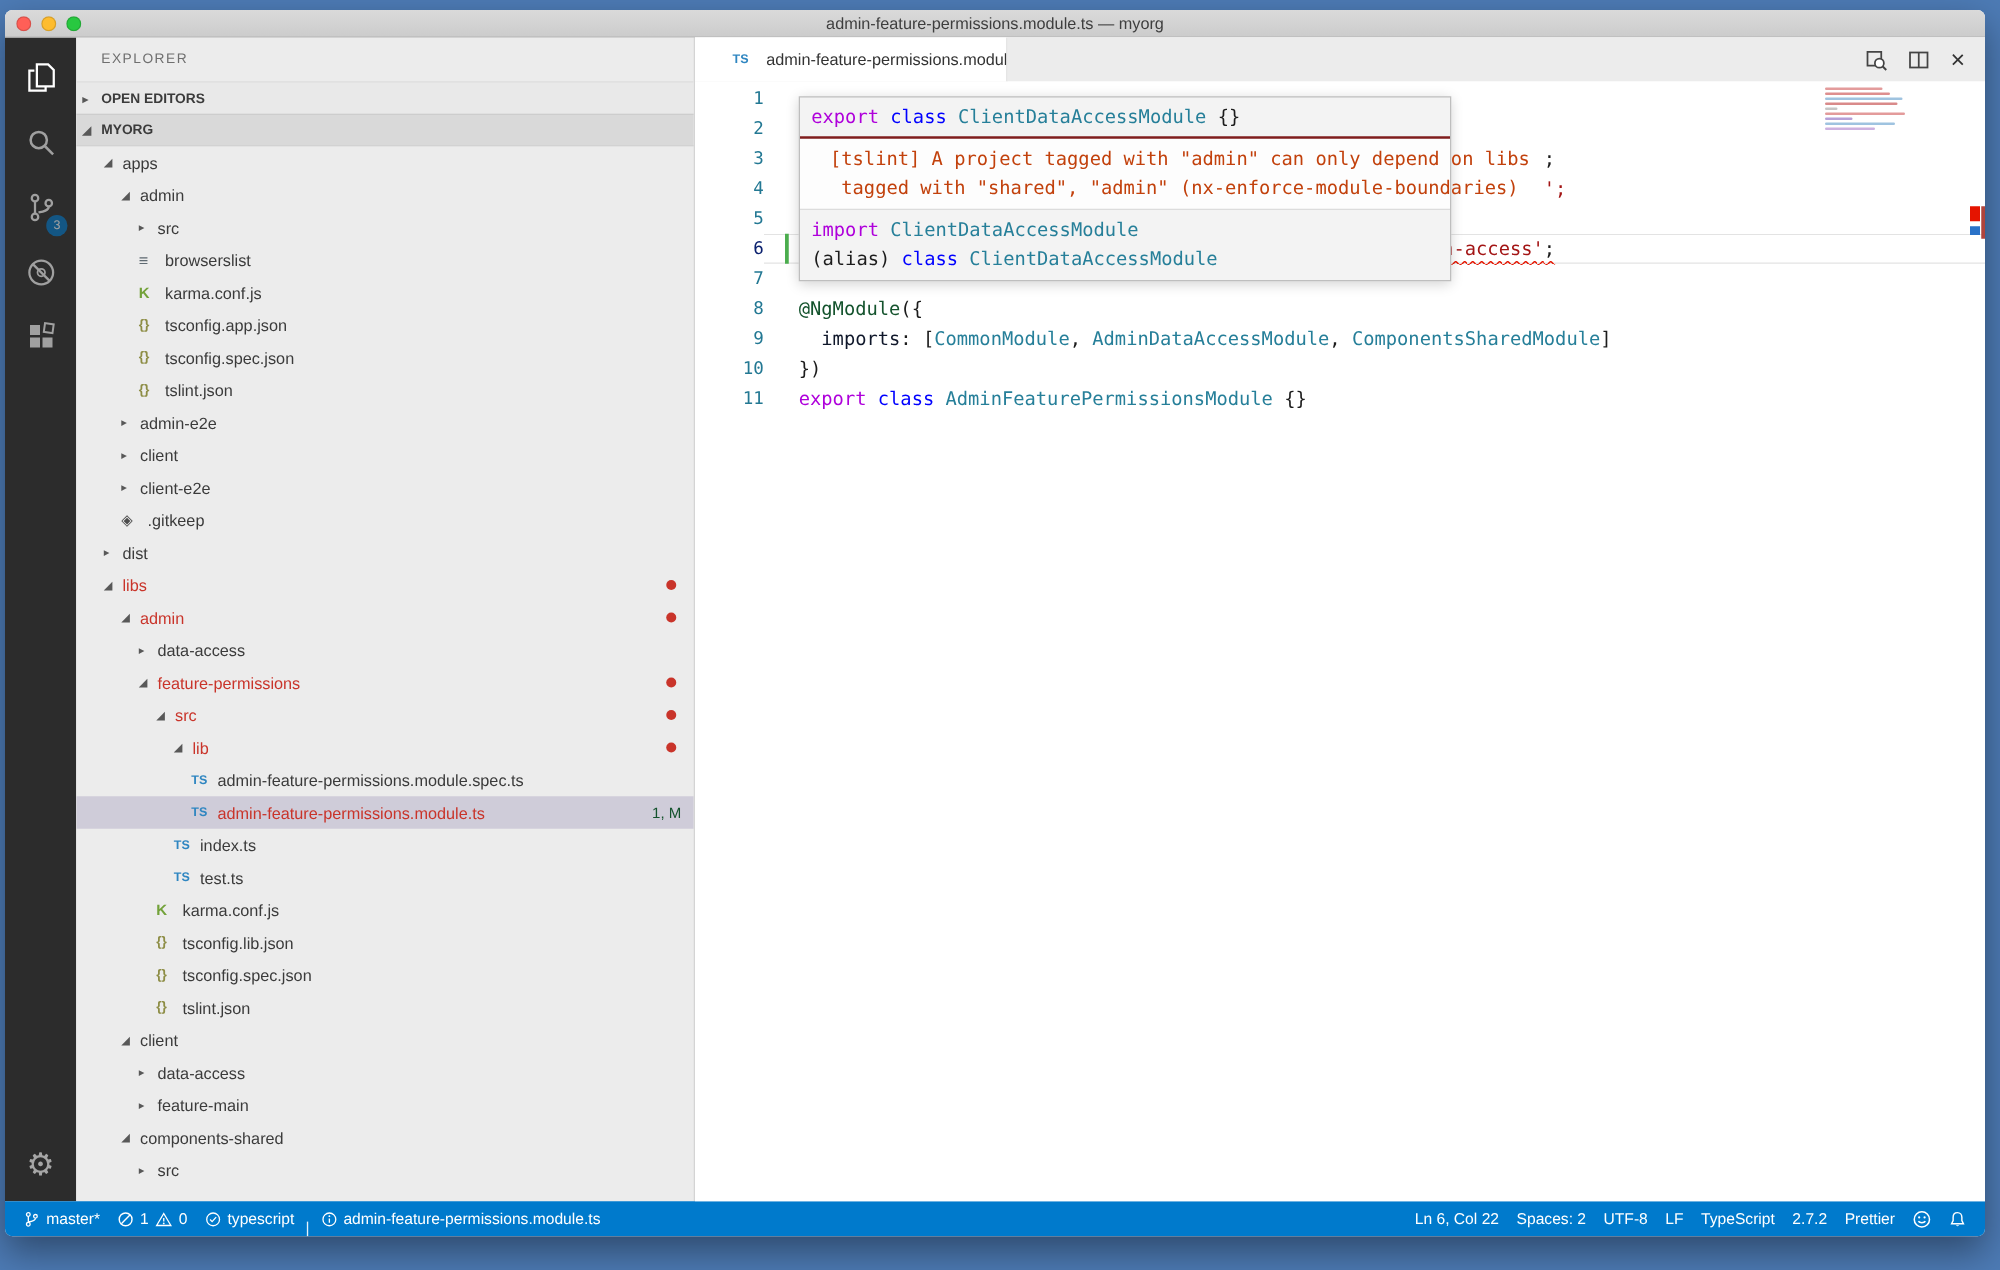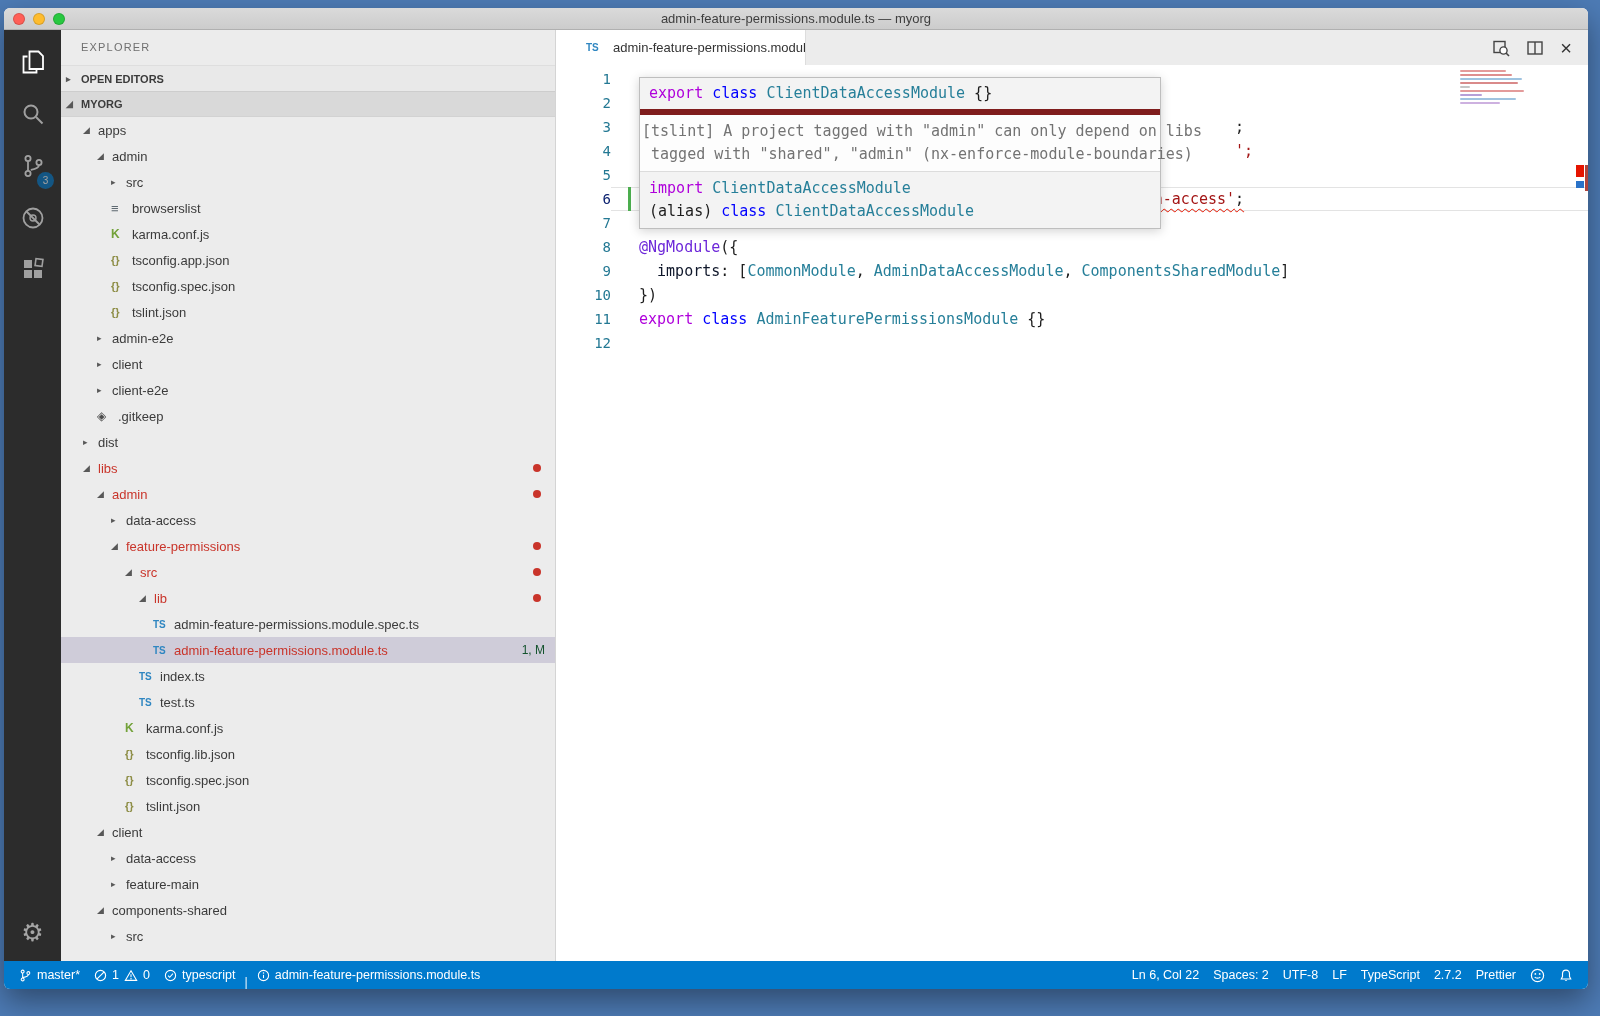--- a/index.html
+++ b/index.html
@@ -54,30 +54,30 @@
   .ea{cursor:pointer;display:flex;align-items:center}
   .ea-close{font-size:20px;color:#333;line-height:1;cursor:pointer}
   .code{flex:1;position:relative;font-family:"DejaVu Sans Mono",monospace;font-size:15px;padding-top:2px}
   .crow{height:24px;display:flex;align-items:center;position:relative}
   .crow .ln{flex:0 0 55px;text-align:right;color:#237893;font-size:14px}
   .crow.current .ln{color:#0b216f}
   .crow .txt{flex:1;padding-left:28px;white-space:pre;height:24px;line-height:24px}
   .crow.current .txt{box-shadow:inset 0 1px 0 #e3e3e3,inset 0 -1px 0 #e3e3e3}
   .gitbar{position:absolute;left:72px;top:0;width:3px;height:24px;background:#4cae4f}
   .tk-keyword{color:#af00db}.tk-storage{color:#0000ff}.tk-type{color:#267f99}.tk-string{color:#a31515}
-  .tk-punct,.tk-plain{color:#1c1c1c}.tk-decorator{color:#6d28d9}.tk-prop{color:#0f172a}
+  .tk-punct,.tk-plain{color:#1c1c1c}.tk-decorator{color:#14532d}.tk-prop{color:#0f172a}
   .tk-squiggle{text-decoration-line:underline;text-decoration-style:wavy;text-decoration-color:#e51400;
                text-decoration-thickness:1px;text-underline-offset:4px}
   .tk-sel{background:#abd3fb;color:#0a3069;text-decoration:underline;text-decoration-color:#0a3069}
   
   .hover{position:absolute;left:83px;top:12px;width:522px;z-index:20;border:1px solid #bebebe;background:#f3f3f3;
          box-shadow:0 2px 10px rgba(0,0,0,.18);font-family:"DejaVu Sans Mono",monospace;font-size:15px}
   .hv-sig{padding:4px 9px;line-height:23px;white-space:pre}
-  .hv-msg{background:#fdfdfd;border-top:6px solid #7f1d1d;border-bottom:1px solid #dcdcdc;padding:5px 2px;
-          line-height:23px;color:#737373;white-space:pre}
+  .hv-msg{background:#fdfdfd;border-top:2px solid #7f1d1d;border-bottom:1px solid #dcdcdc;padding:5px 24px;
+          line-height:23px;color:#c2410c;white-space:pre}
   .hv-alias{padding:5px 9px;line-height:23px;white-space:pre}
   
   .minimap{position:absolute;top:5px;right:62px;width:66px}
   .mm-bar{height:2px;margin-bottom:2px;border-radius:1px}
   .ruler-red{position:absolute;right:4px;top:100px;width:8px;height:12px;background:#e51400}
   .ruler-blue{position:absolute;right:4px;top:116px;width:8px;height:7px;background:#2a72c8}
   .ruler-edge{position:absolute;right:0;top:100px;width:3px;height:26px;background:#b0443c}
   
   .statusbar{flex:0 0 28px;background:#007acc;display:flex;align-items:flex-end;color:#fff;font-size:12.5px;padding:0 8px}
   .sb-item{display:flex;align-items:center;gap:5px;padding:0 7px;height:28px;cursor:pointer;white-space:nowrap}
@@ -354,24 +354,20 @@
               <span class="txt"><span>  </span><span class="tk-prop">imports</span><span class="tk-punct">: [</span><span class="tk-type">CommonModule</span><span class="tk-punct">, </span><span class="tk-type">AdminDataAccessModule</span><span class="tk-punct">, </span><span class="tk-type">ComponentsSharedModule</span><span class="tk-punct">]</span></span>
             </div>
             <div class="crow">
               <span class="ln">10</span>
               <span class="txt"><span class="tk-punct">})</span></span>
             </div>
             <div class="crow">
               <span class="ln">11</span>
               <span class="txt"><span class="tk-keyword">export</span><span class="tk-plain"> </span><span class="tk-storage">class</span><span class="tk-plain"> </span><span class="tk-type">AdminFeaturePermissionsModule</span><span class="tk-punct"> {}</span></span>
             </div>
-            <div class="crow">
-              <span class="ln">12</span>
-              <span class="txt"></span>
-            </div>
           </div>
 
         <div class="hover">
           <div class="hv-sig"><span class="tk-keyword">export</span><span class="tk-plain"> </span><span class="tk-storage">class</span><span class="tk-plain"> </span><span class="tk-type">ClientDataAccessModule</span><span class="tk-punct"> {}</span></div>
           <div class="hv-msg"><div>[tslint] A project tagged with "admin" can only depend on libs</div><div> tagged with "shared", "admin" (nx-enforce-module-boundaries)</div></div>
           <div class="hv-alias"><div><span class="tk-keyword">import </span><span class="tk-type">ClientDataAccessModule</span></div><div><span class="tk-plain">(alias) </span><span class="tk-storage">class </span><span class="tk-type">ClientDataAccessModule</span></div></div>
         </div>
 
         <div class="minimap">
           <div class="mm-bar" style="width:46px;background:#e39b9b"></div>

